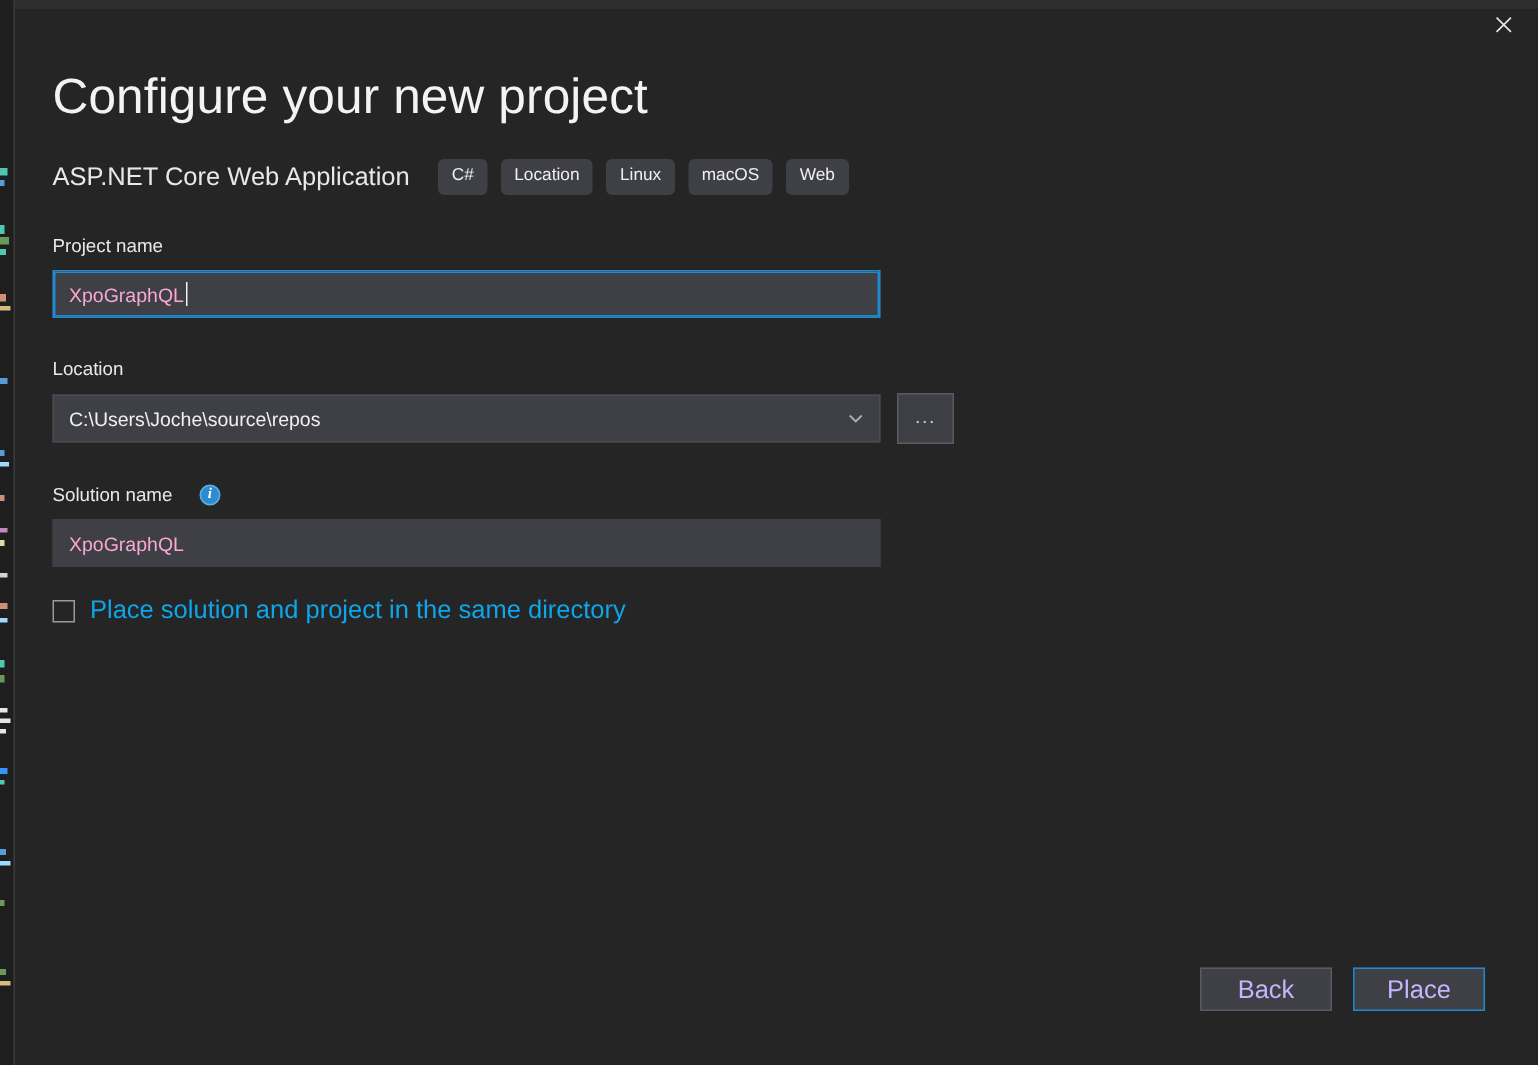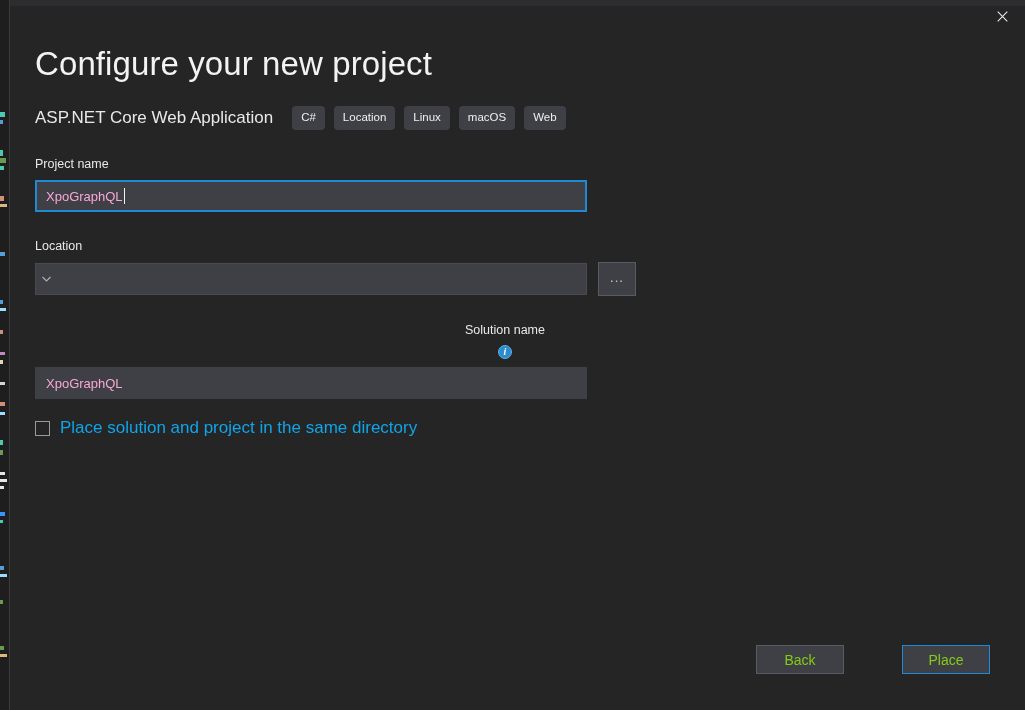--- a/index.html
+++ b/index.html
@@ -117,25 +117,24 @@
     font-size: 12.5px;
     color: #e8e8e8;
     margin-top: 26px;
     margin-bottom: 8px;
     display: block;
     line-height: 16px;
   }
   .label-with-info {
     display: flex;
     align-items: center;
-    gap: 7px;
+    gap: 18px;
     margin-top: 26px;
     margin-bottom: 8px;
     line-height: 16px;
-    flex-direction: column;
   }
   .label-with-info .field-label { margin: 0; }
 
   .info-icon {
     width: 14px;
     height: 14px;
     border-radius: 50%;
     background: #2d8ccd;
     border: 1px solid #5eb0e6;
     color: #ffffff;
@@ -238,31 +237,30 @@
   #footer {
     position: absolute;
     right: 35px;
     bottom: 36px;
     display: flex;
     gap: 14px;
   }
   .dlg-btn {
     width: 88px;
     height: 29px;
-    font-size: 14px;
+    font-size: 17px;
     font-family: inherit;
-    color: #84cc16;
+    color: #c4b5fd;
     background: #3f3f46;
     border: 1px solid #5a5a62;
     cursor: pointer;
     display: flex;
     align-items: center;
     justify-content: center;
     padding: 0;
-    margin-left: 44px;
   }
   .dlg-btn.primary {
     border: 1px solid #1f8ad2;
     background: #3f3f46;
   }
 
   .caret {
     display: inline-block;
     width: 1px;
     background: #f0f0f0;
@@ -336,20 +334,21 @@
 
     <label class="field-label">Project name</label>
     <div class="text-input focused input-faux">
       <span>XpoGraphQL</span>
         <span class="caret"></span>
     </div>
 
     <label class="field-label">Location</label>
     <div class="combo-row">
       <div class="combo">
+        <span class="combo-text">C:\Users\Joche\source\repos</span>
         <span class="chevron">
           <svg width="9" height="6" viewBox="0 0 9 6">
             <path d="M0.5 1 L4.5 5 L8.5 1" stroke="#b0b0b0" stroke-width="1.2" fill="none"></path>
           </svg>
         </span>
       </div>
       <button class="browse-btn">...</button>
     </div>
 
     <div class="label-with-info">

